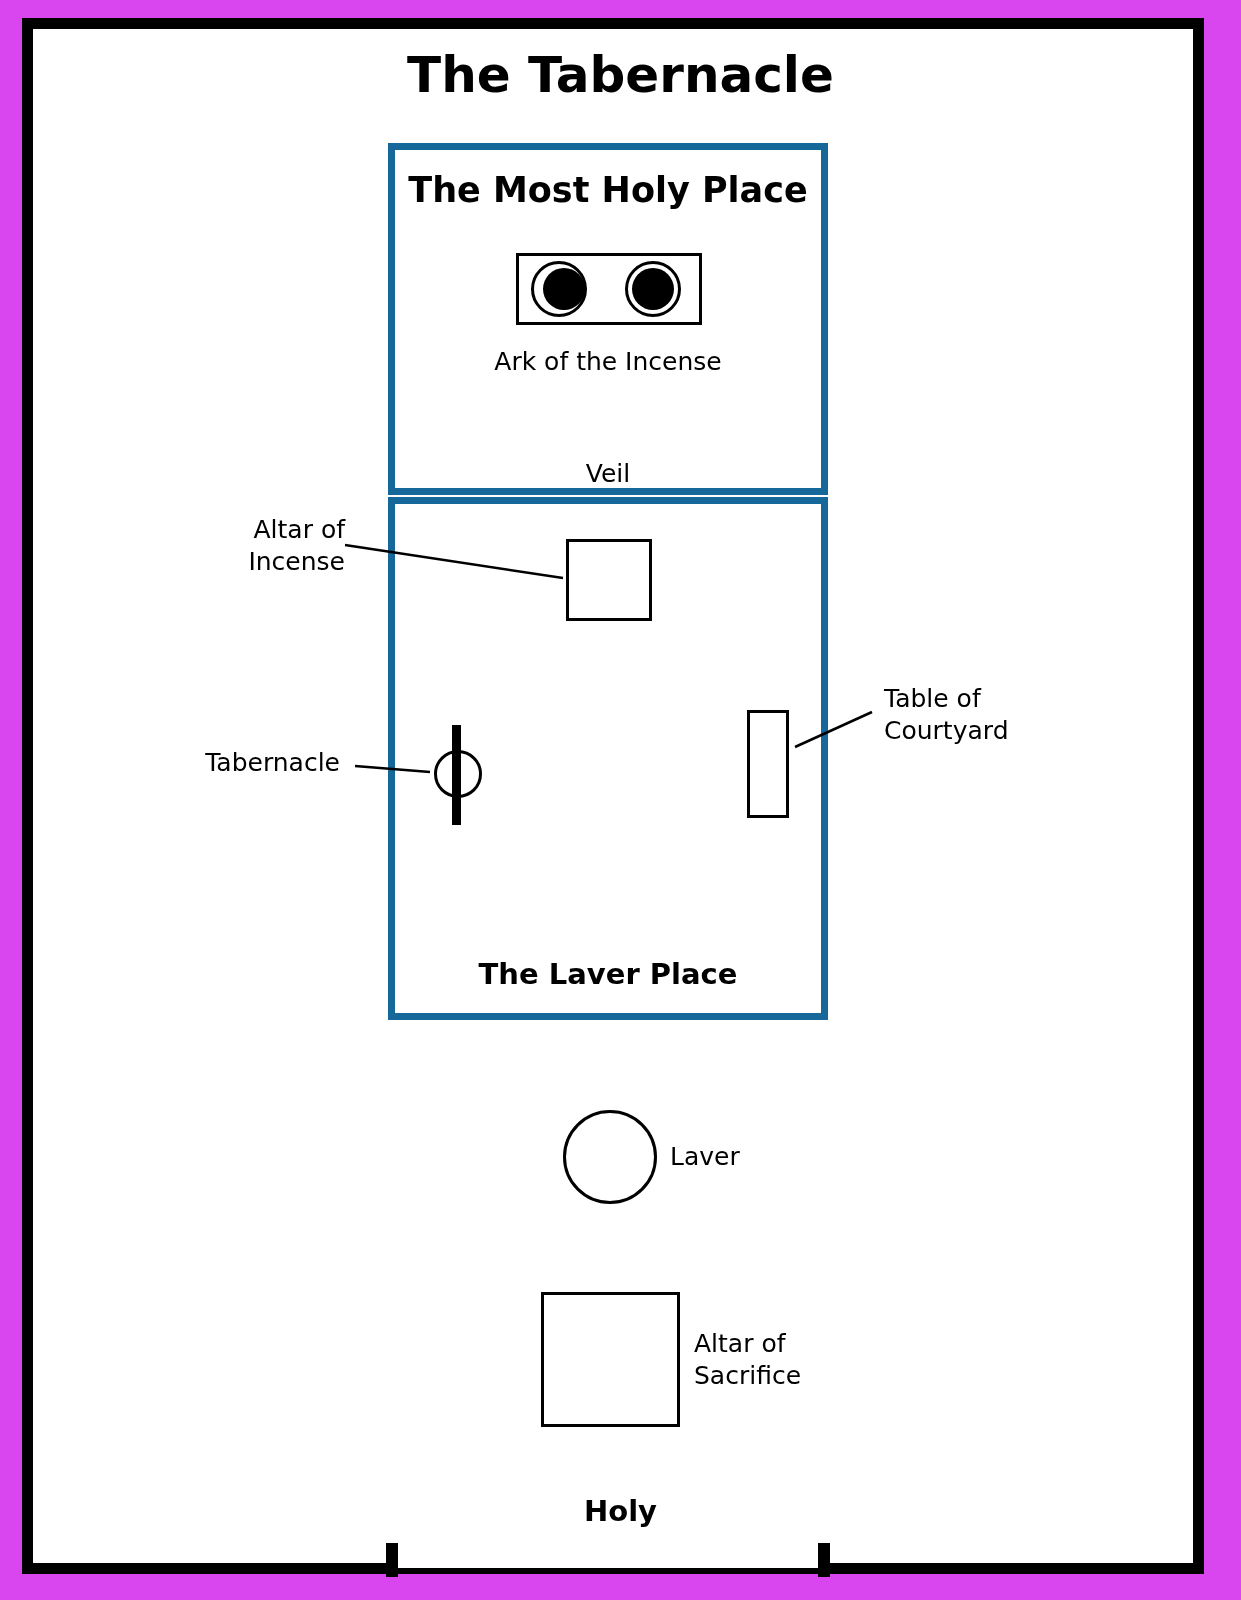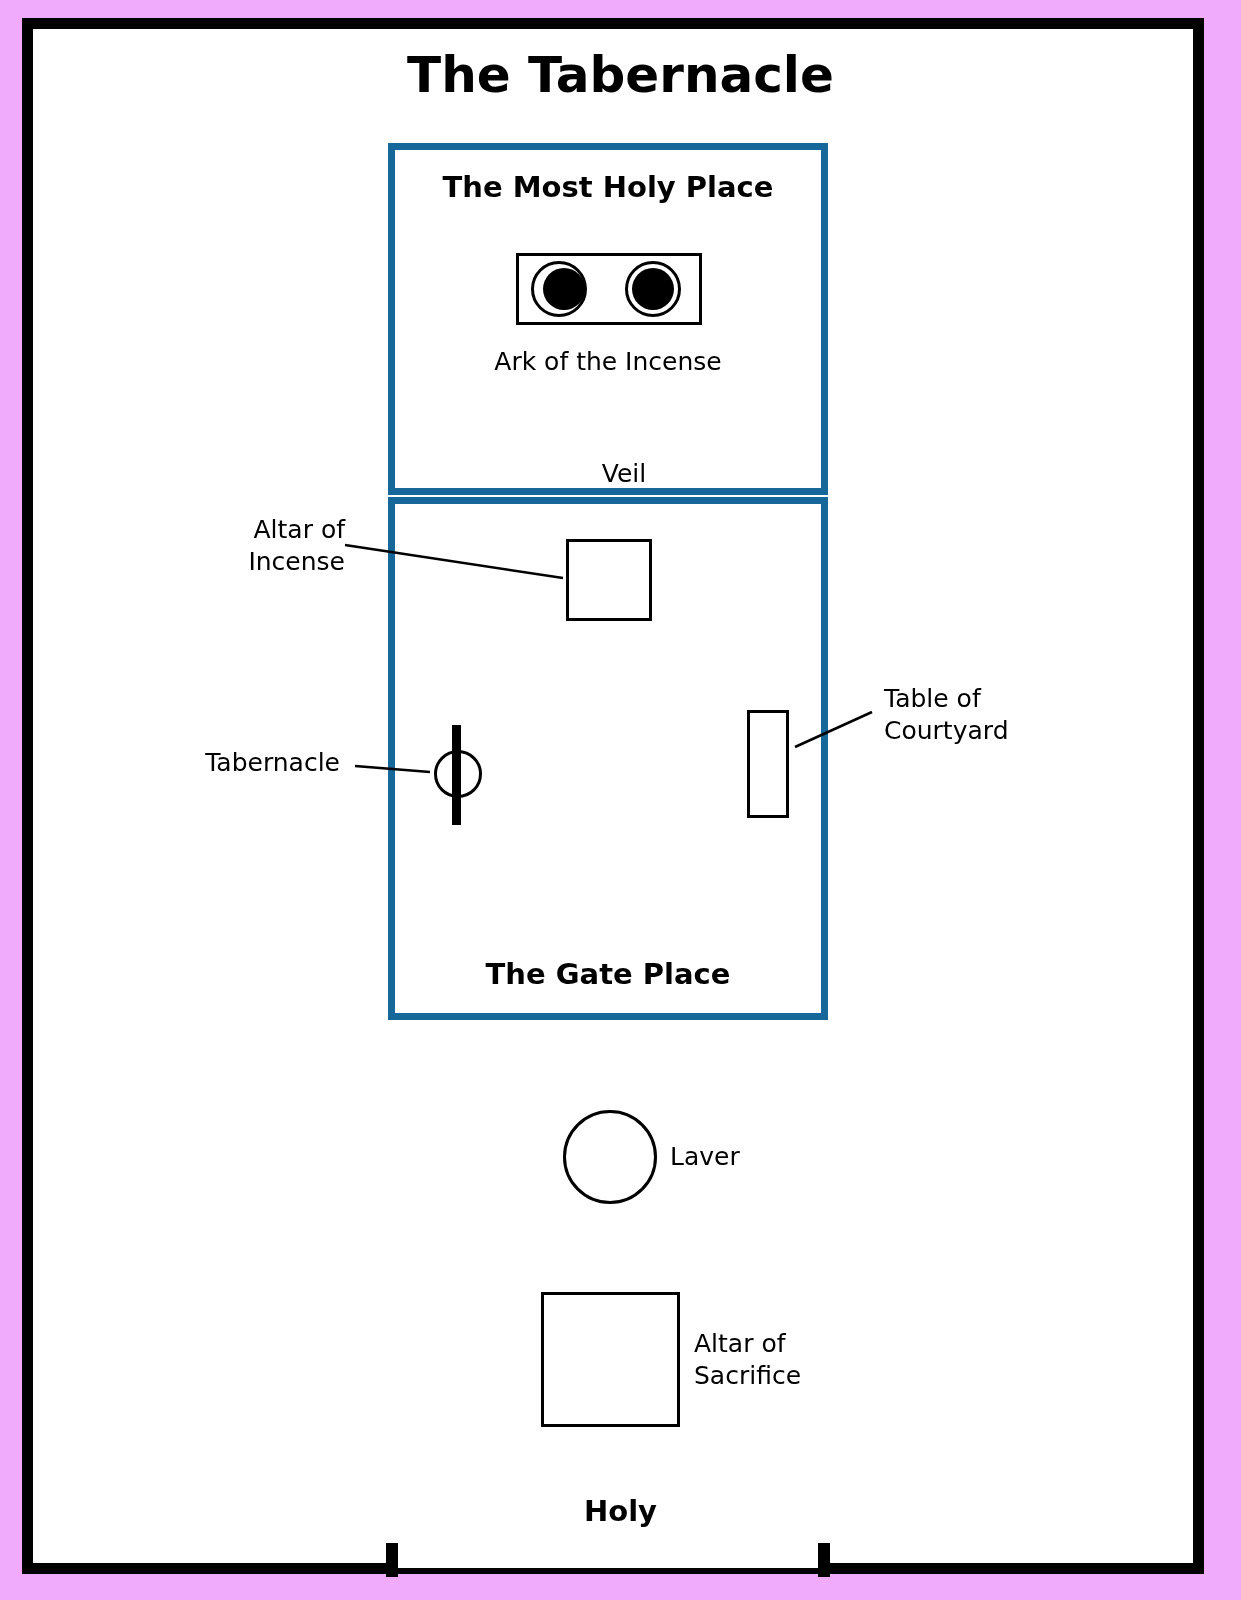--- a/index.html
+++ b/index.html
@@ -8,21 +8,21 @@
     background: #ffffff;
   }
   body {
     font-family: "DejaVu Sans", sans-serif;
     color: #000000;
   }
   #stage {
     position: relative;
     width: 1241px;
     height: 1600px;
-    background: #f0abfc;
+    background: #d946ef;
     overflow: hidden;
   }
   
   .courtyard {
     position: absolute;
     left: 22px;
     top: 18px;
     width: 1182px;
     height: 1556px;
     border: 11px solid #000000;
@@ -49,21 +49,21 @@
     border: 7px solid #16679a;
     box-sizing: border-box;
     background: #ffffff;
   }
   .mhp-label {
     position: absolute;
     left: 388px;
     top: 170px;
     width: 440px;
     text-align: center;
-    font-size: 29px;
+    font-size: 35px;
     font-weight: bold;
   }
   
   .ark-box {
     position: absolute;
     left: 516px;
     top: 253px;
     width: 186px;
     height: 72px;
     border: 3px solid #000000;
@@ -99,21 +99,20 @@
     text-align: center;
     font-size: 25px;
   }
   .veil-label {
     position: absolute;
     left: 388px;
     top: 459px;
     width: 440px;
     text-align: center;
     font-size: 25px;
-    padding-left: 16px;
   }
   
   .hp {
     position: absolute;
     left: 388px;
     top: 497px;
     width: 440px;
     height: 523px;
     border: 7px solid #16679a;
     box-sizing: border-box;
@@ -285,21 +284,21 @@
   <div class="ark-box"></div>
   <div class="ark-c left"></div>
   <div class="ark-c right"></div>
   <div class="ark-dot left"></div>
   <div class="ark-dot right"></div>
   <div class="ark-label">Ark of the Incense</div>
 
   <div class="veil-label">Veil</div>
 
   <div class="hp"></div>
-  <div class="hp-label">The Gate Place</div>
+  <div class="hp-label">The Laver Place</div>
 
   <div class="incense-box"></div>
   <div class="incense-label">
     <div>Altar of</div>
     <div>Incense</div>
   </div>
 
   <div class="cand-bar"></div>
   <div class="cand-circle"></div>
   <div class="cand-label">Tabernacle</div>

